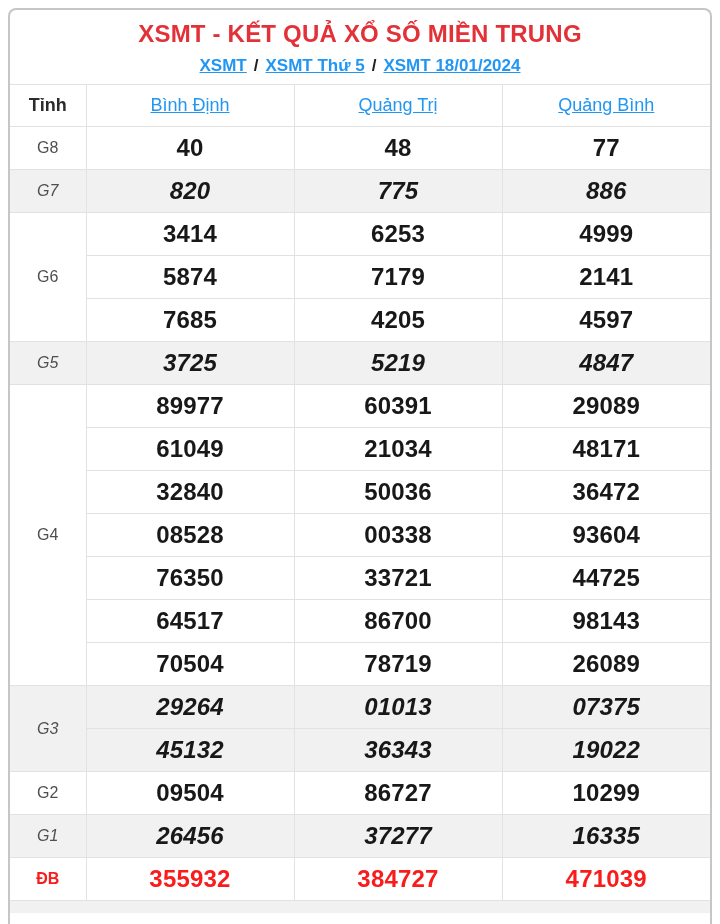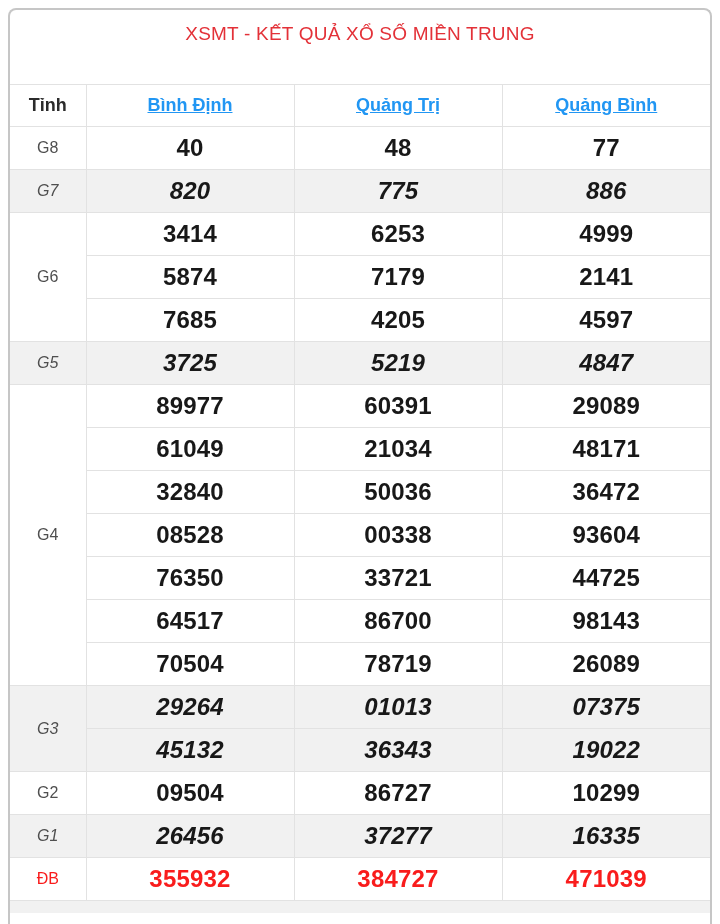--- a/index.html
+++ b/index.html
@@ -23,60 +23,63 @@
     width:704px;height:916px;
     border:2px solid var(--card-border);
     border-bottom:none;
     border-radius:8px 8px 0 0;
     background:#fff;
     overflow:hidden;
   }
   .card-header{height:74px;padding-top:12px;text-align:center;}
   .title{
     color:var(--title-red);
-    font-size:19px;line-height:24px;font-weight:400;
+    font-size:24px;line-height:24px;font-weight:700;
     letter-spacing:.2px;
   }
   .breadcrumb{margin-top:8px;font-size:17px;line-height:24px;font-weight:700;}
   .bc-link{color:var(--link-blue);text-decoration:underline;cursor:pointer;}
   .bc-sep{color:#1f1f1f;padding:0 7px;font-weight:700;}
   table.results{
     width:100%;border-collapse:collapse;table-layout:fixed;
   }
   col.c-label{width:76px;}
   th,td{
     border:1px solid var(--border);
     text-align:center;vertical-align:middle;
     padding:0;
   }
   th:first-child,td.label{border-left:none;}
   th:last-child,td:last-child{border-right:none;text-align:center;}
   thead th{height:42px;font-size:18px;background:#fff;}
   .corner{color:#2b2b2b;font-weight:700;}
-  .prov{color:var(--link-blue);font-weight:700;text-decoration:underline;cursor:pointer;}
+  .prov{color:var(--link-blue);font-weight:400;text-decoration:underline;cursor:pointer;}
   tbody td{height:43px;}
   td.label{
     color:var(--label-gray);font-size:16px;font-weight:400;
   }
   td.val{
     color:var(--value-black);font-size:24px;font-weight:700;
     letter-spacing:.2px;
   }
   td.shade{background:var(--shade-bg);font-style:italic;}
-  tr.special td.label{color:var(--special-red);font-weight:400;}
+  tr.special td.label{color:var(--special-red);font-weight:700;}
   tr.special td.val{color:var(--special-red);}
   .next-strip{height:12px;background:var(--shade-bg);}
 </style>
 </head>
 <body>
 
 <div class="card">
 
   <div class="card-header">
     <div class="title">XSMT - KẾT QUẢ XỔ SỐ MIỀN TRUNG</div>
+    <div class="breadcrumb">
+      <a class="bc-link">XSMT</a><span class="bc-sep">/</span><a class="bc-link">XSMT Thứ 5</a><span class="bc-sep">/</span><a class="bc-link">XSMT 18/01/2024</a>
+    </div>
   </div>
 
   <table class="results">
     <colgroup>
         <col class="c-label">
         <col>
         <col>
         <col>
       </colgroup>
     <thead>

